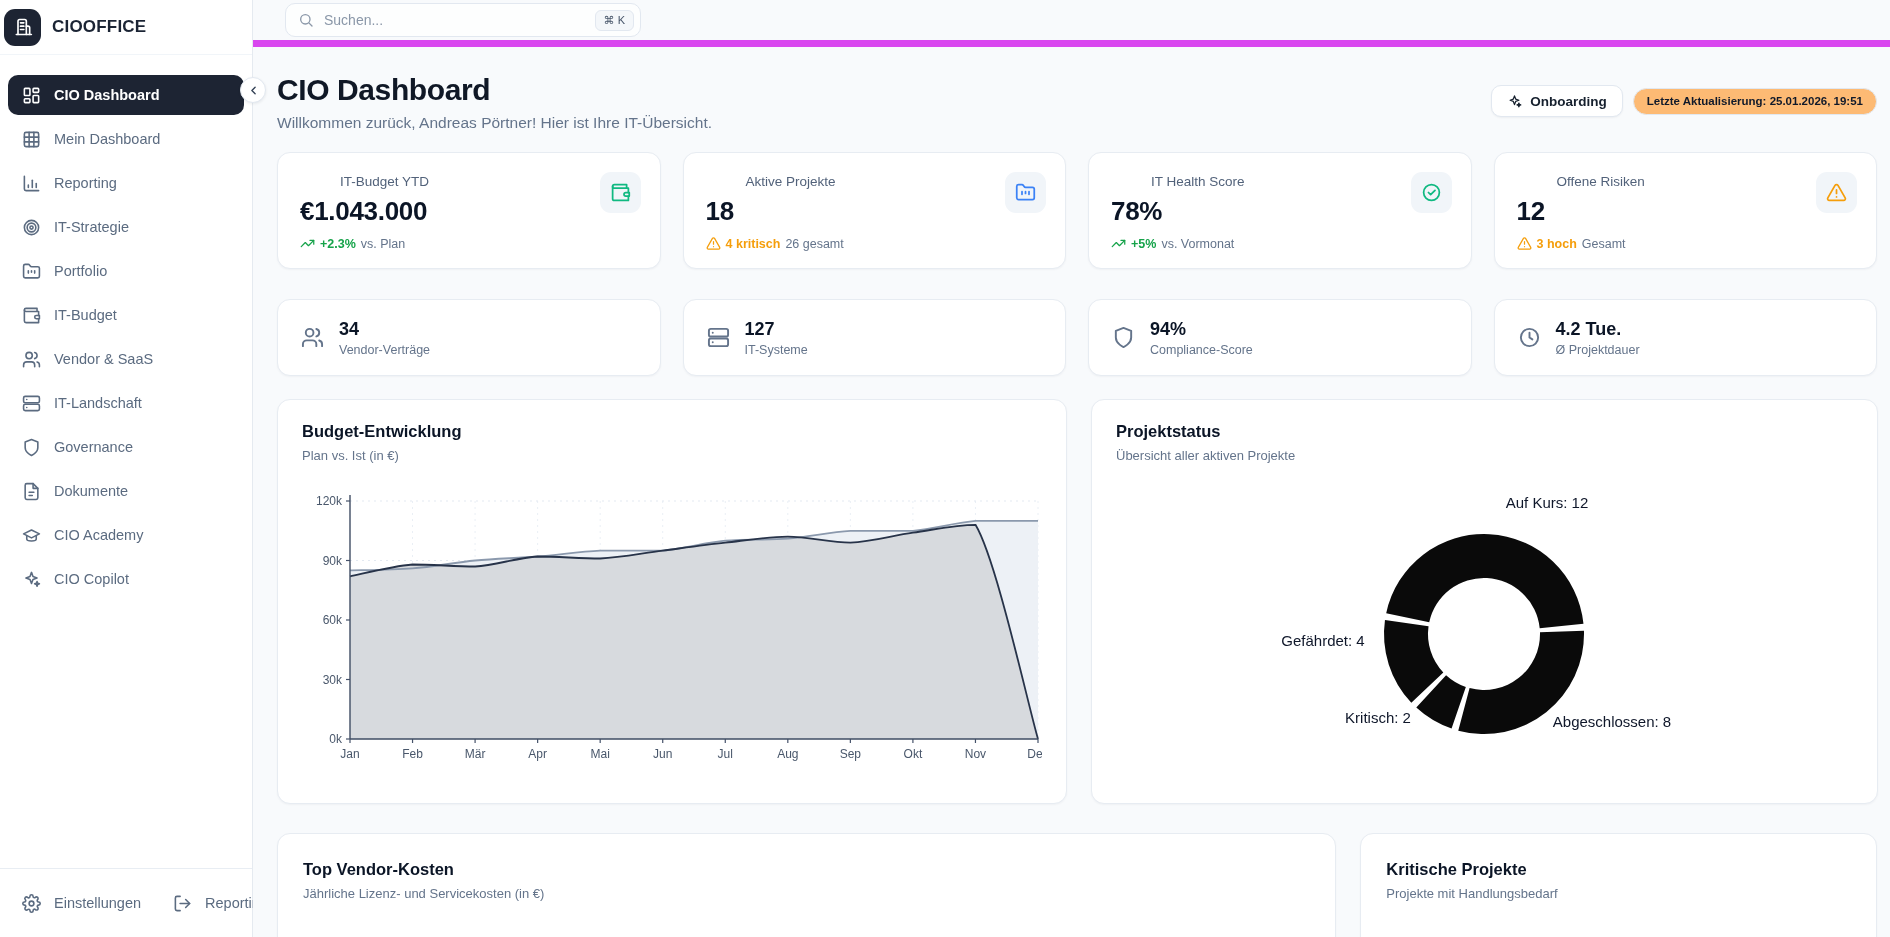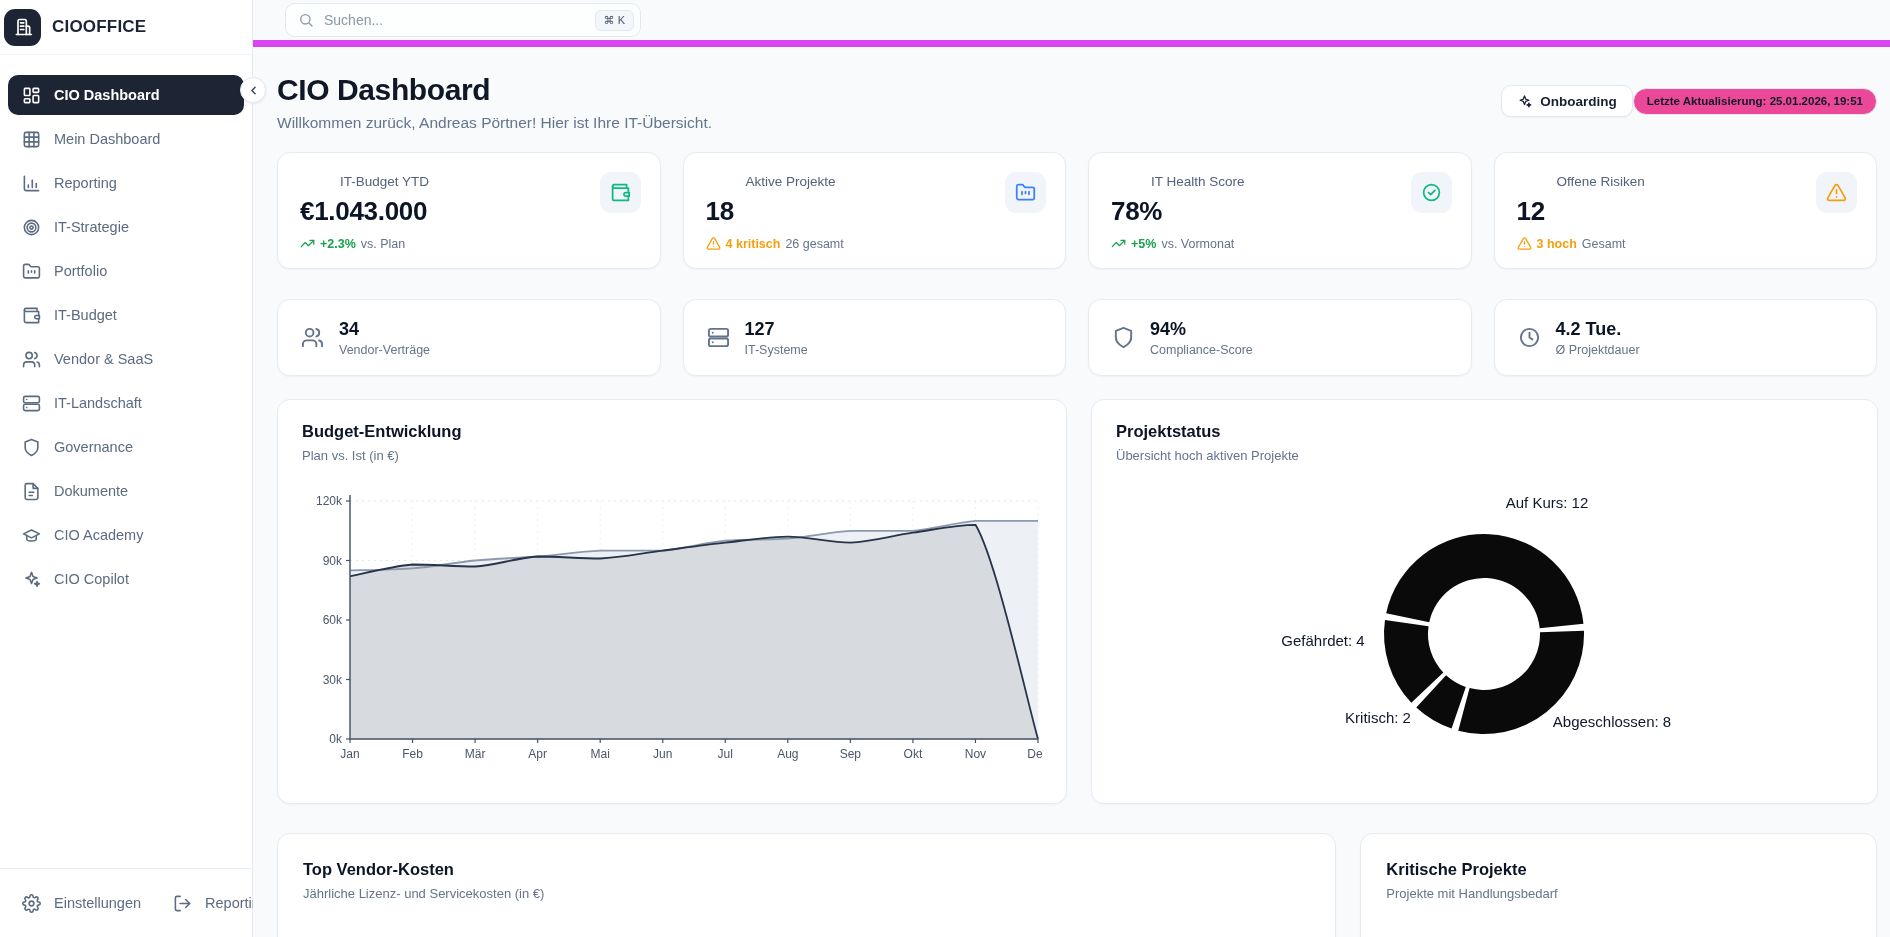--- a/index.html
+++ b/index.html
@@ -45,27 +45,27 @@
   .search input::placeholder { color:#8a97a8; }
   .kbd { border:1px solid #e2e8f0; background:#f4f7fa; border-radius:6px; padding:3px 8px;
          font-size:11px; color:#475569; white-space:nowrap; }
 
   .content { flex:1; padding:16px 13px 0 24px; overflow:hidden; }
 
   .page-head { display:flex; justify-content:space-between; align-items:flex-start;
                margin:8px 0 20px 0; }
   .page-title { font-size:30px; font-weight:800; color:#101826; letter-spacing:-.4px; line-height:38px; }
   .page-sub { font-size:15.5px; color:#64748b; margin-top:5px; }
-  .head-actions { display:flex; align-items:center; margin-top:14px; }
+  .head-actions { display:flex; align-items:center; gap:10px; margin-top:14px; }
   .btn-onboarding { display:flex; align-items:center; gap:8px; height:32px; padding:0 15px;
                     background:#fff; border:1px solid #e2e8f0; border-radius:10px;
                     font-size:13.5px; font-weight:700; color:#16202e; cursor:pointer;
                     box-shadow:0 1px 2px rgba(16,24,40,.05); }
   .btn-onboarding svg { width:15px; height:15px; }
-  .update-pill { height:27px; display:flex; align-items:center; padding:0 13px; background:#ec4899;
+  .update-pill { height:27px; display:flex; align-items:center; padding:0 13px; background:#fdba74;
                  border:1px solid #e2e8f0; border-radius:999px; font-size:11.5px; font-weight:700;
                  color:#10192a; white-space:nowrap; }
 
   
   .kpi-grid { display:grid; grid-template-columns:repeat(4,1fr); gap:22px; margin-bottom:30px; }
   .kpi-card { position:relative; background:#fff; border:1px solid #e7ecf2; border-radius:13px;
               height:117px; padding:21px 22px; box-shadow:0 1px 2px rgba(16,24,40,.04); }
   .kpi-label { font-size:13.5px; color:#52627a;margin-left:40px; }
   .kpi-value { font-size:26px; font-weight:800; color:#0b1526; margin-top:7px; letter-spacing:-.3px; }
   .kpi-delta { display:flex; align-items:center; gap:5px; margin-top:9px; font-size:12.5px; }
@@ -466,21 +466,21 @@
                 <path d="M48,99.36666666666667C58.4,97.4 89.7,89.1 110.5,87.5C131.4,87.5 152.2,89.5 173.1,89.5C193.9,88.1 214.8,80.9 235.6,79.5C256.5,79.5 277.3,81.5 298.2,81.5C319.0,80.5 339.9,76.2 360.7,73.6C381.6,70.9 402.4,68.0 423.3,65.7C444.1,63.3 465.0,59.7 485.8,59.7C506.7,59.7 527.5,65.7 548.4,65.7C569.2,65.0 590.1,58.7 610.9,55.7C631.8,52.8 652.6,47.8 673.5,47.8C694.3,82.2 725.6,226.3 736.0,262.0L736,262L48,262Z" fill="#d7dade" stroke="none"></path>
                 <path d="M48,93.41666666666666C58.4,93.1 89.7,93.1 110.5,91.4C131.4,89.8 152.2,85.5 173.1,83.5C193.9,81.5 214.8,81.2 235.6,79.5C256.5,77.9 277.3,74.6 298.2,73.6C319.0,73.6 339.9,73.6 360.7,73.6C381.6,71.9 402.4,65.6 423.3,63.7C444.1,61.7 465.0,63.3 485.8,61.7C506.7,60.0 527.5,55.1 548.4,53.8C569.2,53.8 590.1,53.8 610.9,53.8C631.8,52.1 652.6,45.5 673.5,43.8C694.3,43.8 725.6,43.8 736.0,43.8" fill="none" stroke="#8b99ad" stroke-width="1.8"></path>
                 <path d="M48,99.36666666666667C58.4,97.4 89.7,89.1 110.5,87.5C131.4,87.5 152.2,89.5 173.1,89.5C193.9,88.1 214.8,80.9 235.6,79.5C256.5,79.5 277.3,81.5 298.2,81.5C319.0,80.5 339.9,76.2 360.7,73.6C381.6,70.9 402.4,68.0 423.3,65.7C444.1,63.3 465.0,59.7 485.8,59.7C506.7,59.7 527.5,65.7 548.4,65.7C569.2,65.0 590.1,58.7 610.9,55.7C631.8,52.8 652.6,47.8 673.5,47.8C694.3,82.2 725.6,226.3 736.0,262.0" fill="none" stroke="#273349" stroke-width="1.8"></path>
                 <line x1="48" y1="18" x2="48" y2="262" stroke="#3f4c63" stroke-width="1.4"></line>
                 <line x1="48" y1="262" x2="736" y2="262" stroke="#3f4c63" stroke-width="1.4"></line>
               </svg>
           </div>
         </div>
         <div class="chart-card">
           <div class="card-title">Projektstatus</div>
-          <div class="card-sub">Übersicht hoch aktiven Projekte</div>
+          <div class="card-sub">Übersicht aller aktiven Projekte</div>
           <div class="chart-box">
             <svg id="status-chart" width="737" height="285" viewBox="0 0 737 285">
                 <path d="M270.19,136.21 A100,100 0 0 1 467.48,146.81 L423.71,151.30 A56,56 0 0 0 313.22,145.36 Z" fill="#0a0a0a"></path>
                 <text x="431" y="31" text-anchor="middle" class="donut-label">Auf Kurs: 12</text>
                 <path d="M467.95,153.78 A100,100 0 0 1 342.25,253.63 L353.58,211.11 A56,56 0 0 0 423.97,155.20 Z" fill="#0a0a0a"></path>
                 <text x="496" y="250" text-anchor="middle" class="donut-label">Abgeschlossen: 8</text>
                 <path d="M335.57,251.60 A100,100 0 0 1 300.29,230.59 L330.08,198.21 A56,56 0 0 0 349.84,209.97 Z" fill="#0a0a0a"></path>
                 <text x="262" y="246" text-anchor="middle" class="donut-label">Kritisch: 2</text>
                 <path d="M295.32,225.69 A100,100 0 0 1 268.97,143.08 L312.54,149.21 A56,56 0 0 0 327.30,195.47 Z" fill="#0a0a0a"></path>
                 <text x="207" y="169" text-anchor="middle" class="donut-label">Gefährdet: 4</text>

